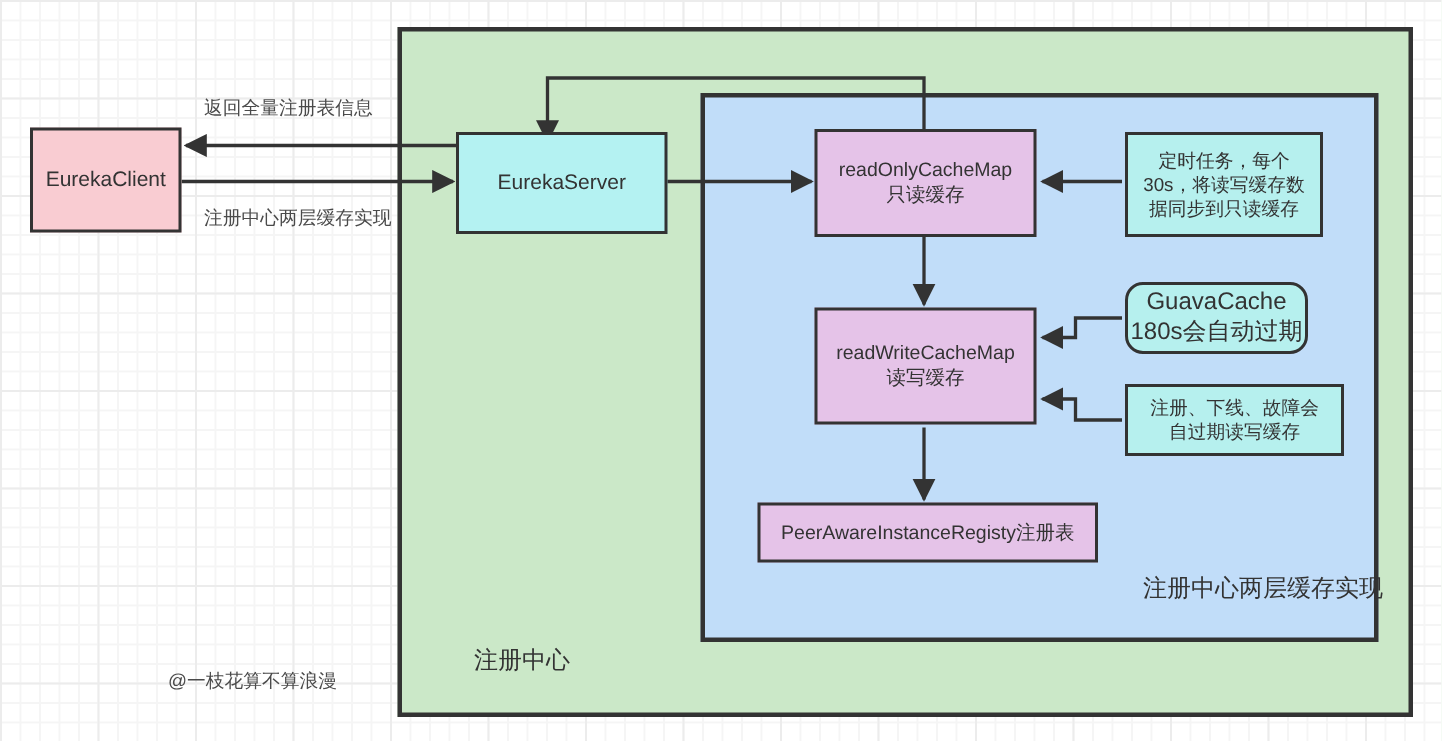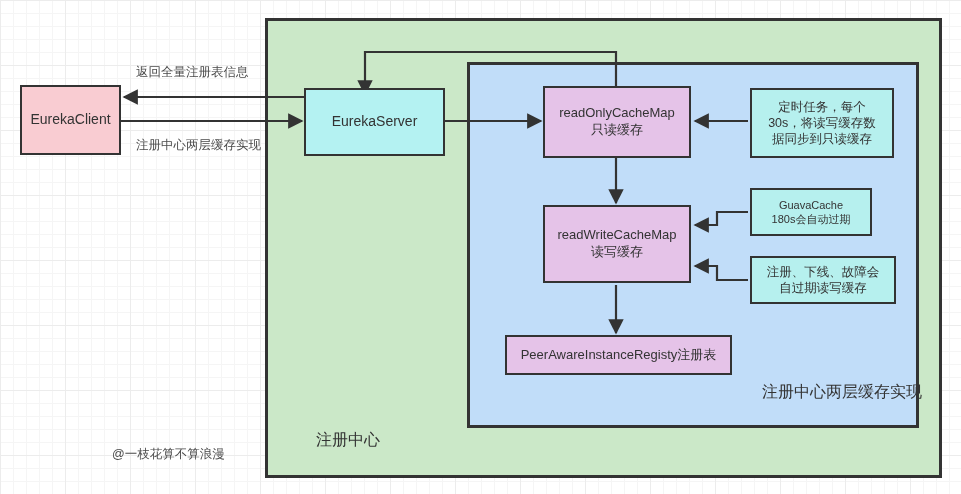--- a/index.html
+++ b/index.html
@@ -126,25 +126,25 @@
   <div class="box zbox" style="left:304px; top:88px; width:141px; height:68px; background:#b4f2f2; font-size:14px;">EurekaServer</div>
 
   <div class="box zbox" style="left:543px; top:86px; width:148px; height:72px; background:#e5c3e8; font-size:13px;">readOnlyCacheMap
 只读缓存</div>
 
   <div class="box zbox" style="left:543px; top:205px; width:148px; height:78px; background:#e5c3e8; font-size:13px;">readWriteCacheMap
 读写缓存</div>
 
   <div class="box zbox" style="left:505px; top:335px; width:227px; height:40px; background:#e5c3e8; font-size:13px;">PeerAwareInstanceRegisty注册表</div>
 
-  <div class="box zbox" style="left:750px; top:88px; width:144px; height:70px; background:#b6f0ee; font-size:12.5px;">定时任务，每个
+  <div class="box zbox" style="left:750px; top:88px; width:132px; height:70px; background:#b6f0ee; font-size:12.5px;">定时任务，每个
 30s，将读写缓存数
 据同步到只读缓存</div>
 
-  <div class="box zbox" style="left:750px; top:188px; width:122px; height:48px; background:#b6f0ee; font-size:11px;">GuavaCache
+  <div class="box zbox" style="left:750px; top:188px; width:122px; height:48px; background:#b6f0ee; font-size:16px;border-radius:12px;">GuavaCache
 180s会自动过期</div>
 
   <div class="box zbox" style="left:750px; top:256px; width:146px; height:48px; background:#b6f0ee; font-size:12.5px;">注册、下线、故障会
 自过期读写缓存</div>
 
   <div class="watermark" style="left:112px; top:446px;">@一枝花算不算浪漫</div>
 
 </div>
 
 </body></html>

